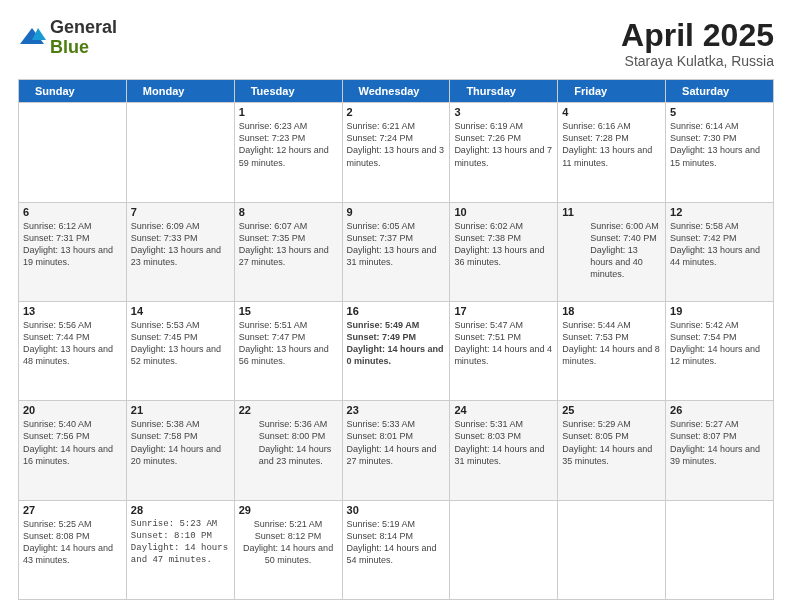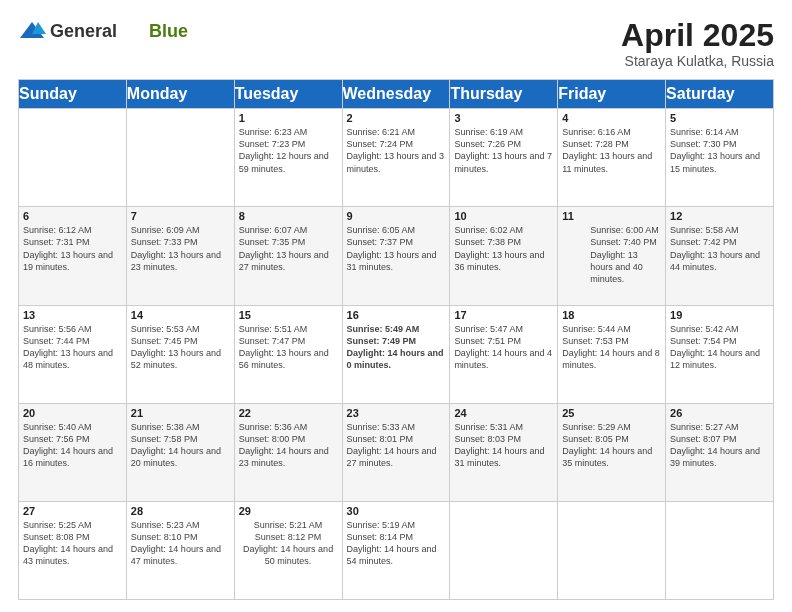--- a/index.html
+++ b/index.html
@@ -23,23 +23,22 @@
       align-items: flex-start;
       margin-bottom: 10px;
     }
     .logo {
       display: flex;
       align-items: center;
       gap: 4px;
     }
     .logo-text {
       display: flex;
-      flex-direction: row;
+      flex-direction: column;
       line-height: 1.1;
-      gap: 32px;
     }
     .logo-general {
       font-size: 18px;
       font-weight: bold;
       color: #333;
     }
     .logo-blue {
       font-size: 18px;
       font-weight: bold;
       color: #4d7c0f;
@@ -64,23 +63,23 @@
     .calendar {
       flex: 1;
       border: 1px solid #ccc;
       border-collapse: collapse;
       width: 100%;
       table-layout: fixed;
     }
     .calendar th {
       background-color: #1a6bbf;
       color: #fff;
-      font-size: 16px;
-      font-weight: bold;
-      padding: 5px 0;
+      font-size: 11px;
+      font-weight: bold;
+      padding: 5px 16px;
       border: 1px solid #ccc;
       text-align: left;
     }
     .calendar td {
       border: 1px solid #ccc;
       vertical-align: top;
       padding: 3px 4px;
       font-size: 9.5px;
       color: #333;
       height: 88px;
@@ -274,21 +273,21 @@
 Daylight: 14 hours and 16 minutes.</div>
           </td>
           <td>
             <span class="day-num">21</span>
             <div class="day-info" style="white-space: pre-line;">Sunrise: 5:38 AM
 Sunset: 7:58 PM
 Daylight: 14 hours and 20 minutes.</div>
           </td>
           <td>
             <span class="day-num">22</span>
-            <div class="day-info" style="white-space: pre-line;">Sunrise: 5:36 AM
+            <div class="day-info" style="white-space: pre-line; margin-left: 20px;">Sunrise: 5:36 AM
 Sunset: 8:00 PM
 Daylight: 14 hours and 23 minutes.</div>
           </td>
           <td>
             <span class="day-num">23</span>
             <div class="day-info" style="white-space: pre-line;">Sunrise: 5:33 AM
 Sunset: 8:01 PM
 Daylight: 14 hours and 27 minutes.</div>
           </td>
           <td>
@@ -312,21 +311,21 @@
         </tr>
         <tr>
           <td>
             <span class="day-num">27</span>
             <div class="day-info" style="white-space: pre-line;">Sunrise: 5:25 AM
 Sunset: 8:08 PM
 Daylight: 14 hours and 43 minutes.</div>
           </td>
           <td>
             <span class="day-num">28</span>
-            <div class="day-info" style="white-space: pre-line;">Sunrise: 5:23 AM
+            <div class="day-info" style="white-space: pre-line; font-family: Liberation Mono, monospace;">Sunrise: 5:23 AM
 Sunset: 8:10 PM
 Daylight: 14 hours and 47 minutes.</div>
           </td>
           <td>
             <span class="day-num">29</span>
             <div class="day-info" style="white-space: pre-line; text-align: center;">Sunrise: 5:21 AM
 Sunset: 8:12 PM
 Daylight: 14 hours and 50 minutes.</div>
           </td>
           <td>

